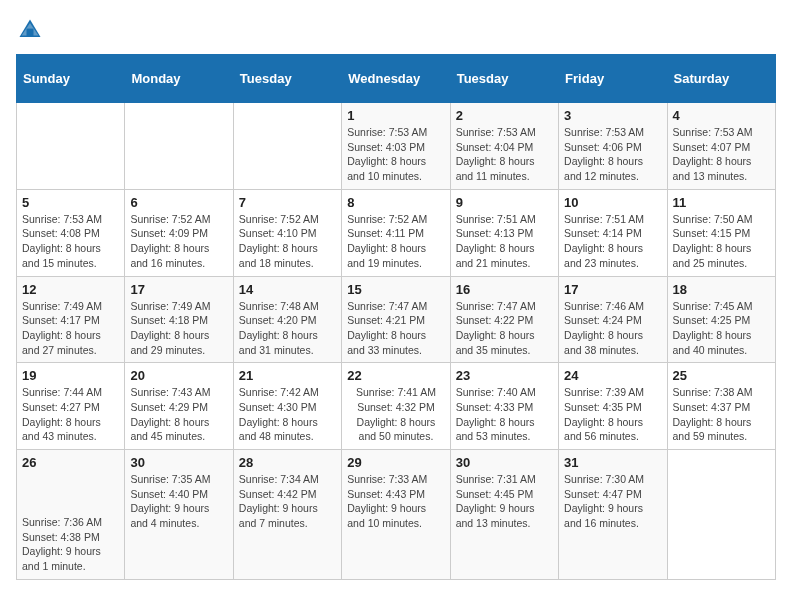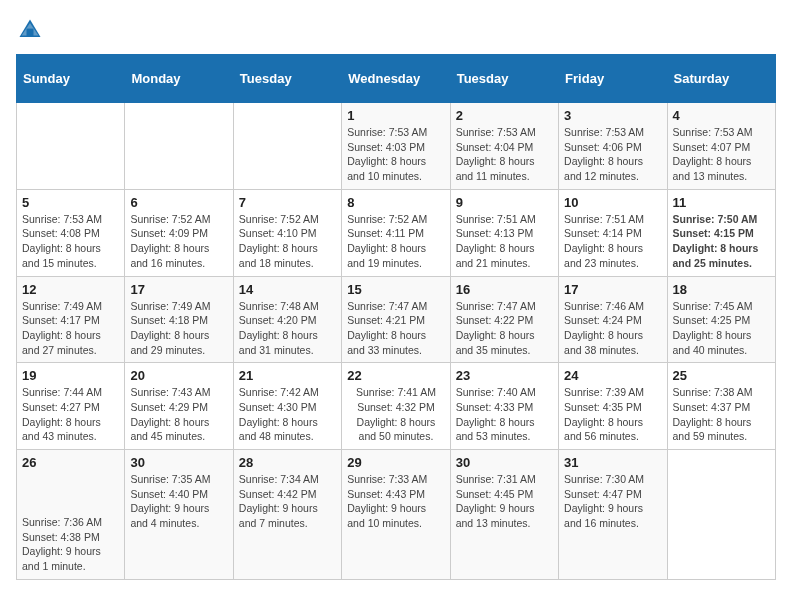--- a/index.html
+++ b/index.html
@@ -188,21 +188,21 @@
 Daylight: 8 hours and 21 minutes.</div>
         </td>
         <td>
           <div class="day-number">10</div>
           <div class="day-info" style="white-space: pre-wrap;">Sunrise: 7:51 AM
 Sunset: 4:14 PM
 Daylight: 8 hours and 23 minutes.</div>
         </td>
         <td>
           <div class="day-number">11</div>
-          <div class="day-info" style="white-space: pre-wrap; font-weight: bold;">Sunrise: 7:50 AM
+          <div class="day-info" style="white-space: pre-wrap;">Sunrise: 7:50 AM
 Sunset: 4:15 PM
 Daylight: 8 hours and 25 minutes.</div>
         </td>
       </tr>
       <tr>
         <td>
           <div class="day-number">12</div>
           <div class="day-info" style="white-space: pre-wrap;">Sunrise: 7:49 AM
 Sunset: 4:17 PM
 Daylight: 8 hours and 27 minutes.</div>

